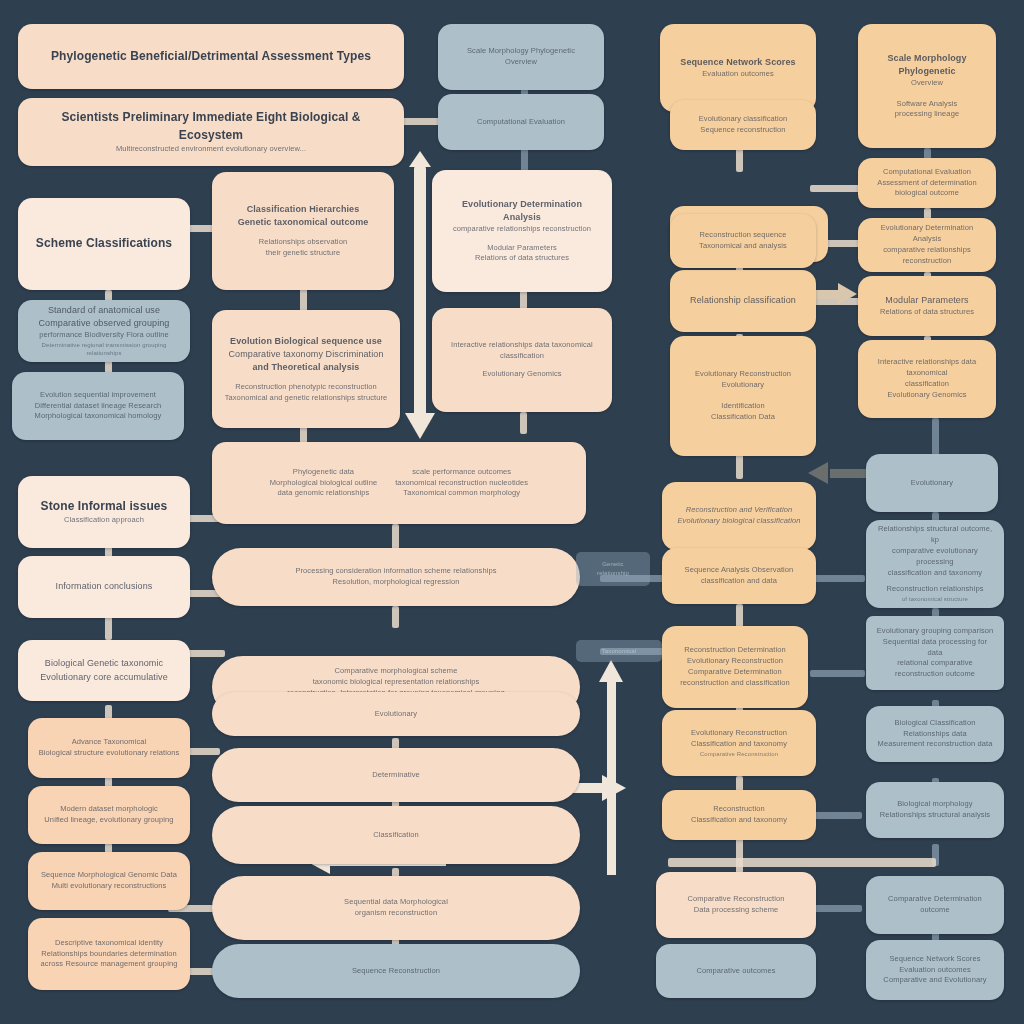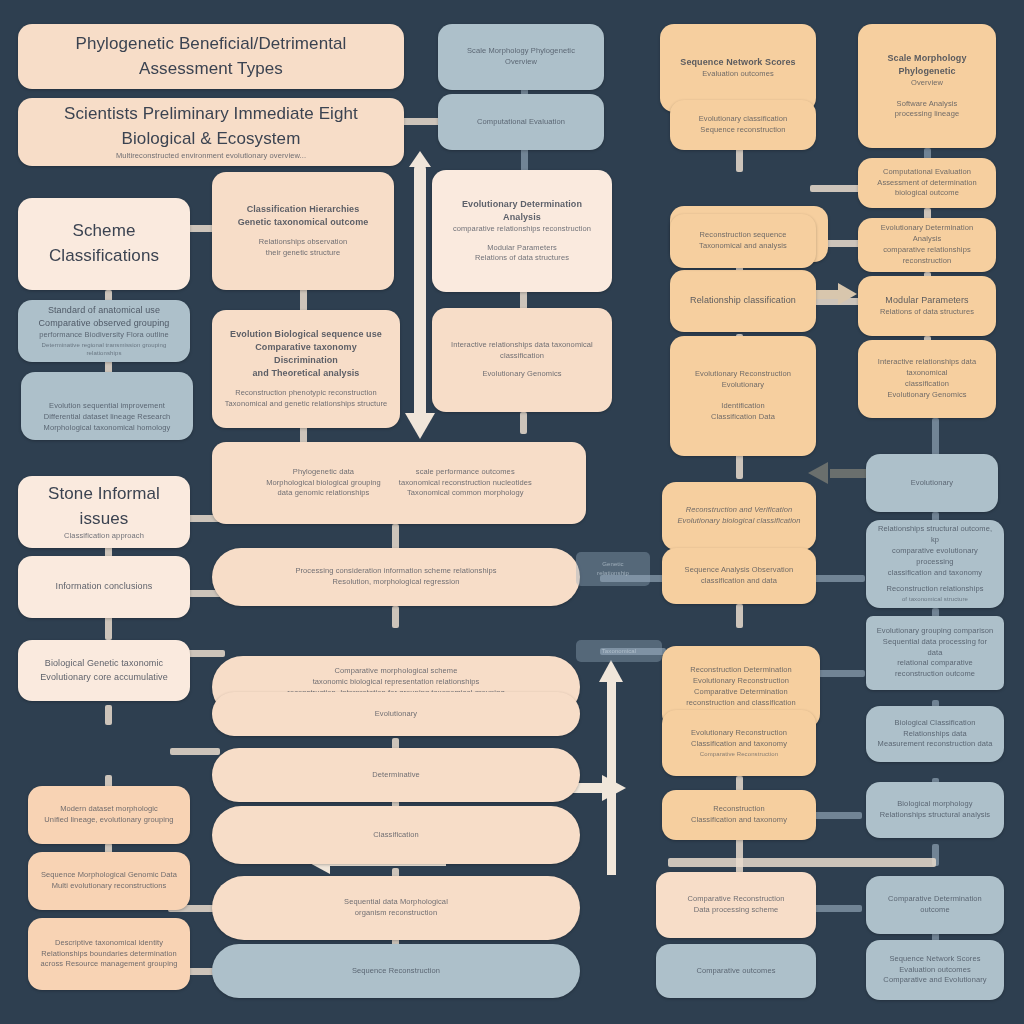--- a/index.html
+++ b/index.html
@@ -46,21 +46,21 @@
   .blue  {background:#adc0ca;}
   .lightcream{background:#faeade;}
   .pill  {border-radius:40px;}
   .chip  {
     background:rgba(150,172,188,.38);
     border-radius:5px;
     color:#cfdbe4;
     box-shadow:none;
     padding:3px 6px;
   }
-  .t-title{font-weight:normal;font-size:17px;}
+  .t-title{font-weight:bold;font-size:12px;}
   .t-sub{font-size:9px;opacity:.82;}
   .t-xs{font-size:7.5px;opacity:.72;}
   .t-tiny{font-size:6px;opacity:.6;}
   .row{display:flex;gap:18px;align-items:center;justify-content:center;width:100%;}
   .col{display:flex;flex-direction:column;align-items:center;}
 
   
   .node span{display:block;}
 </style>
 </head>
@@ -184,40 +184,44 @@
     <span class="t-title">Scheme Classifications</span>
   </div>
 
   <div class="node blue" style="left:18px;top:300px;width:172px;height:62px;">
     <span class="t-sub">Standard of anatomical use</span>
     <span class="t-sub">Comparative observed grouping</span>
     <span class="t-xs">performance Biodiversity Flora outline</span>
     <span class="t-tiny">Determinative regional transmission grouping relationships</span>
   </div>
 
-  <div class="node blue" style="left:21px;top:372px;width:172px;height:68px;justify-content:flex-end;">
+  <div class="node blue" style="left:12px;top:372px;width:172px;height:68px;">
     <span class="t-xs">Evolution sequential improvement</span>
     <span class="t-xs">Differential dataset lineage Research</span>
     <span class="t-xs">Morphological taxonomical homology</span>
   </div>
 
   <div class="node lightcream" style="left:18px;top:476px;width:172px;height:72px;">
     <span class="t-title">Stone Informal issues</span>
     <span class="t-xs">Classification approach</span>
   </div>
 
   <div class="node lightcream" style="left:18px;top:556px;width:172px;height:62px;">
     <span class="t-sub">Information conclusions</span>
   </div>
 
   <div class="node lightcream" style="left:18px;top:640px;width:172px;height:61px;">
     <span class="t-sub">Biological Genetic taxonomic</span>
     <span class="t-sub">Evolutionary core accumulative</span>
   </div>
 
+  <div class="node peach" style="left:28px;top:718px;width:162px;height:60px;">
+    <span class="t-xs">Advance Taxonomical</span>
+    <span class="t-xs">Biological structure evolutionary relations</span>
+  </div>
 
   <div class="node peach" style="left:28px;top:786px;width:162px;height:58px;">
     <span class="t-xs">Modern dataset morphologic</span>
     <span class="t-xs">Unified lineage, evolutionary grouping</span>
   </div>
 
   <div class="node peach" style="left:28px;top:852px;width:162px;height:58px;">
     <span class="t-xs">Sequence Morphological Genomic Data</span>
     <span class="t-xs">Multi evolutionary reconstructions</span>
   </div>
@@ -230,31 +234,31 @@
 
   <div class="node cream" style="left:212px;top:172px;width:182px;height:118px;">
     <span class="t-sub" style="font-weight:bold">Classification Hierarchies</span>
     <span class="t-sub" style="font-weight:bold">Genetic taxonomical outcome</span>
     <span class="t-xs" style="margin-top:8px">Relationships observation</span>
     <span class="t-xs">their genetic structure</span>
   </div>
 
   <div class="node cream" style="left:212px;top:310px;width:188px;height:118px;">
     <span class="t-sub" style="font-weight:bold">Evolution Biological sequence use</span>
-    <span class="t-sub" style="font-weight:bold">Comparative taxonomy Discrimination</span>
+    <span class="t-sub" style="font-weight:normal">Comparative taxonomy Discrimination</span>
     <span class="t-sub" style="font-weight:bold">and Theoretical analysis</span>
     <span class="t-xs" style="margin-top:8px">Reconstruction phenotypic reconstruction</span>
     <span class="t-xs">Taxonomical and genetic relationships structure</span>
   </div>
 
   <div class="node cream" style="left:212px;top:442px;width:374px;height:82px;">
     <div class="row">
       <div class="col">
         <span class="t-xs">Phylogenetic data</span>
-        <span class="t-xs">Morphological biological grouping</span>
+        <span class="t-xs">Morphological biological outline</span>
         <span class="t-xs">data genomic relationships</span>
       </div>
       <div class="col">
         <span class="t-xs">scale performance outcomes</span>
         <span class="t-xs">taxonomical reconstruction nucleotides</span>
         <span class="t-xs">Taxonomical common morphology</span>
       </div>
     </div>
   </div>
 
@@ -355,21 +359,21 @@
   <div class="node orange" style="left:662px;top:482px;width:154px;height:68px;font-style:italic;">
     <span class="t-xs">Reconstruction and Verification</span>
     <span class="t-xs">Evolutionary biological classification</span>
   </div>
 
   <div class="node orange" style="left:662px;top:548px;width:154px;height:56px;">
     <span class="t-xs">Sequence Analysis Observation</span>
     <span class="t-xs">classification and data</span>
   </div>
 
-  <div class="node orange" style="left:662px;top:626px;width:158px;height:82px;margin-top:20px;">
+  <div class="node orange" style="left:662px;top:626px;width:146px;height:82px;">
     <span class="t-xs">Reconstruction Determination</span>
     <span class="t-xs">Evolutionary Reconstruction</span>
     <span class="t-xs">Comparative Determination</span>
     <span class="t-xs">reconstruction and classification</span>
   </div>
 
   <div class="node orange" style="left:662px;top:710px;width:154px;height:66px;">
     <span class="t-xs">Evolutionary Reconstruction</span>
     <span class="t-xs">Classification and taxonomy</span>
     <span class="t-tiny">Comparative Reconstruction</span>

